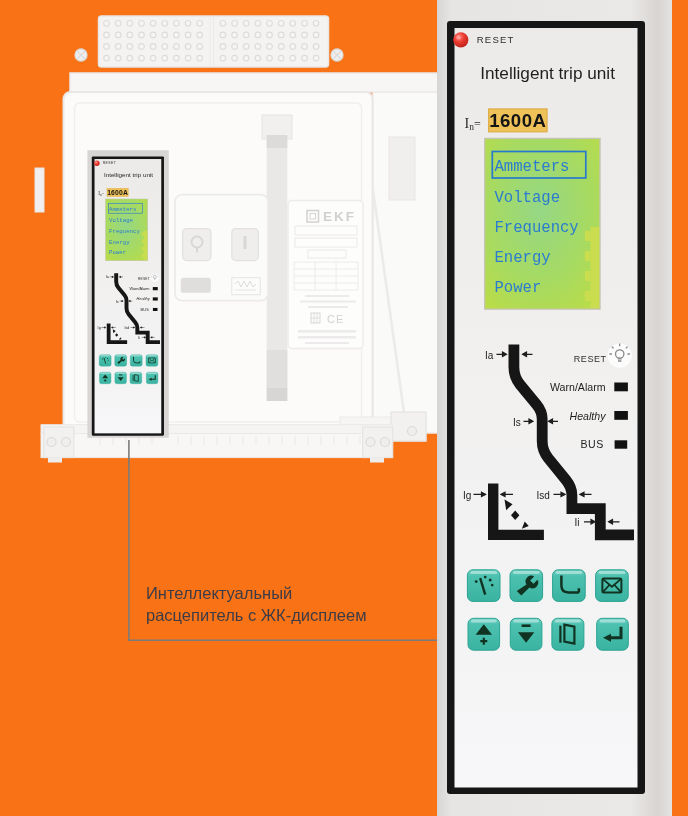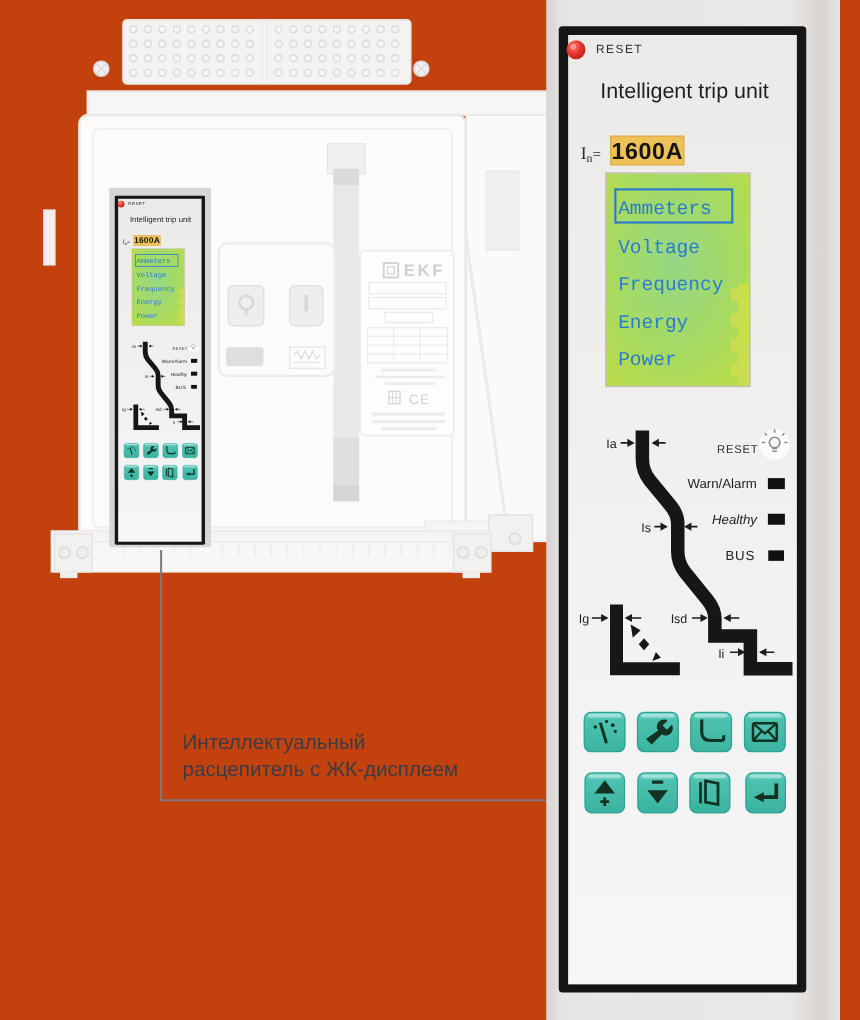--- a/index.html
+++ b/index.html
@@ -1,16 +1,16 @@
 <!DOCTYPE html>
 <html><head>
 <meta charset="utf-8">
 <style>
 html,body{margin:0;padding:0;background:#ffffff;}
-#page{position:relative;width:688px;height:816px;background:#c2410c;overflow:hidden;font-family:"Liberation Sans",sans-serif;}
+#page{position:relative;width:688px;height:816px;background:#f97316;overflow:hidden;font-family:"Liberation Sans",sans-serif;}
 #page svg{position:absolute;top:0;left:0;display:block;}
 </style>
 </head>
 <body>
 <div id="page">
 <svg width="688" height="816" viewBox="0 0 688 816">
 <defs>
 <linearGradient id="faceGrad" x1="0" y1="0" x2="0" y2="1">
 <stop offset="0" stop-color="#eceae8"></stop>
           <stop offset="0.45" stop-color="#f1f0ef"></stop>

